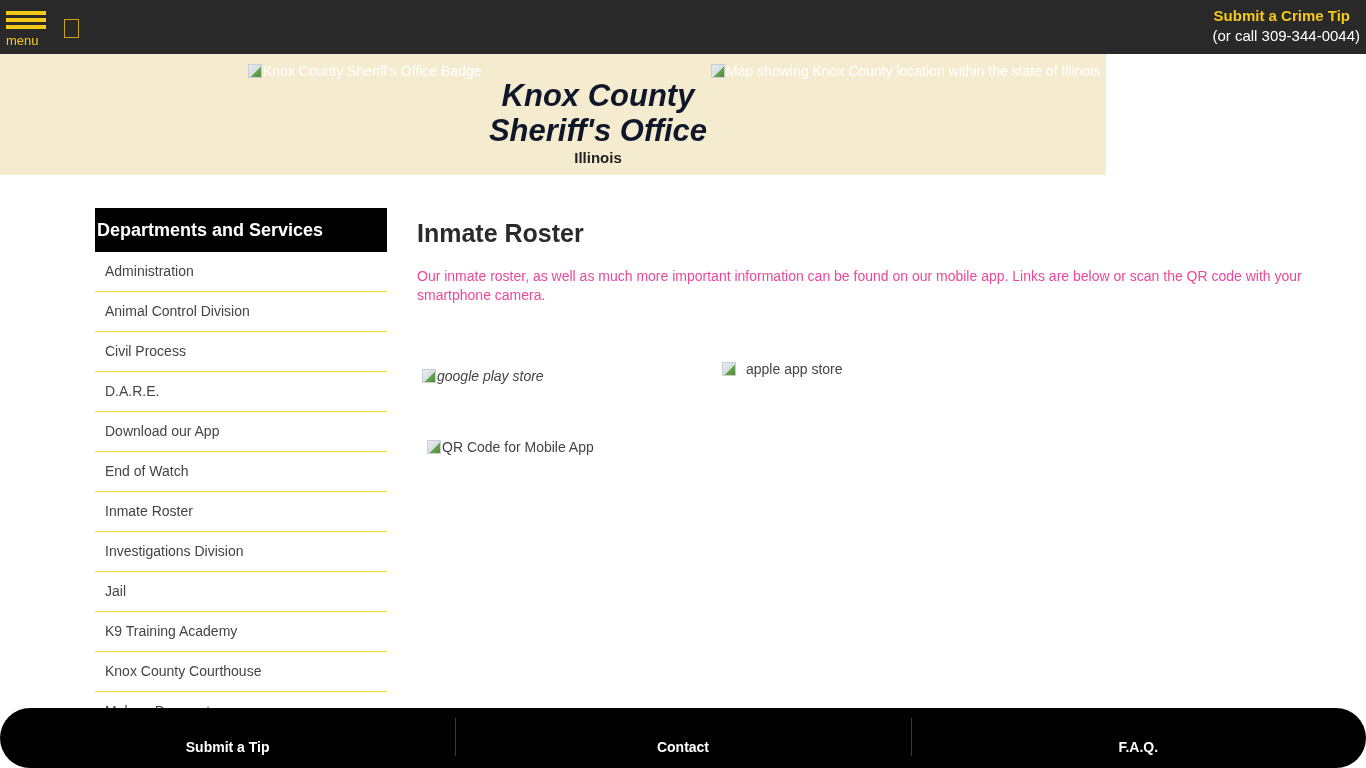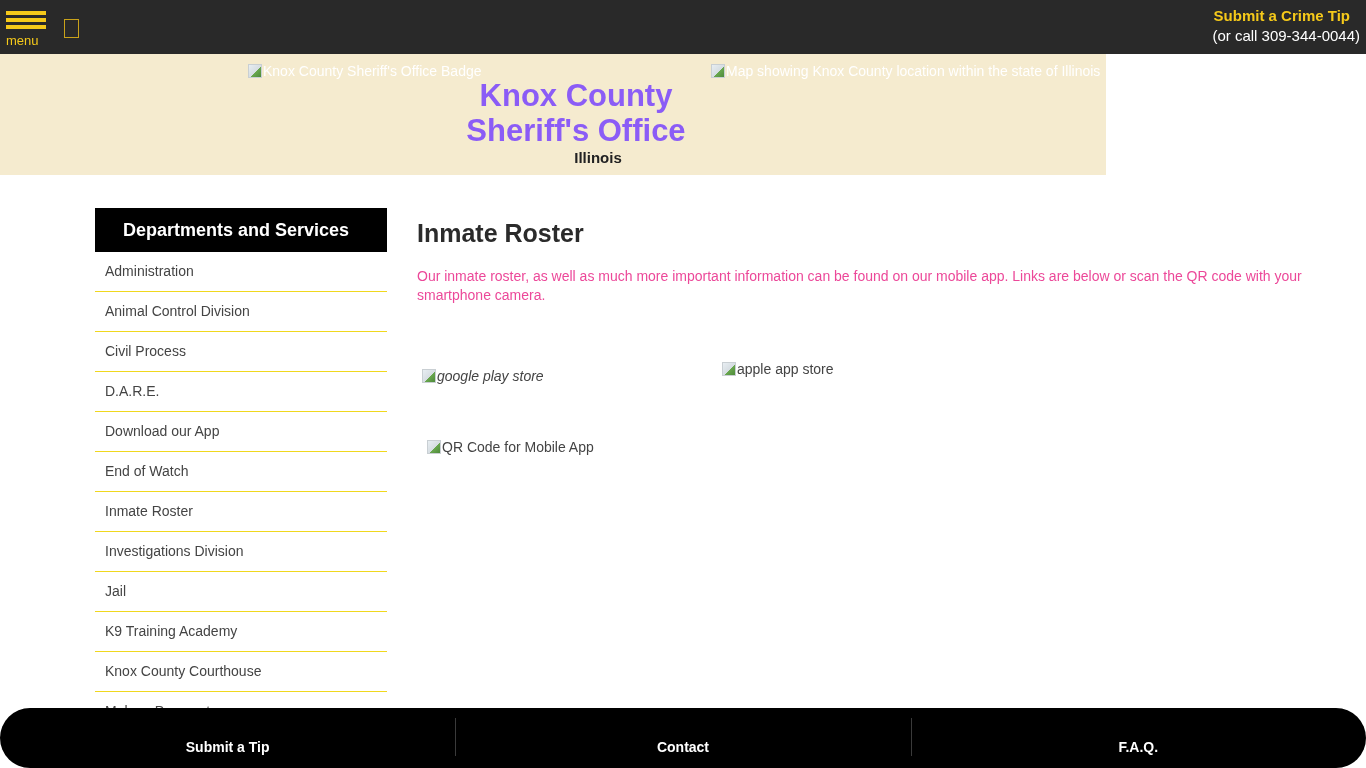--- a/index.html
+++ b/index.html
@@ -15,36 +15,36 @@
     .tip-box { position: absolute; right: 6px; top: 6px; text-align: right; }
     .tip-link { display: block; font-weight: bold; font-size: 15px; color: #f5c91a; line-height: 20px; padding-right: 10px; text-decoration: none; }
     .tip-phone { display: block; font-size: 15px; color: #ffffff; line-height: 20px; }
 
     
     .header-band { position: absolute; left: 0; top: 54px; width: 1106px; height: 121px; background: #f5ebcf; }
     .broken-img { position: absolute; font-size: 14px; color: #ffffff; display: flex; align-items: center; white-space: nowrap; }
     .broken-img .bi { display: inline-block; width: 14px; height: 14px; margin-right: 1px; background: linear-gradient(135deg, #e8eef2 0%, #d6dde2 55%, #6aa84f 56%, #4e8a3a 100%); border: 1px solid #c9cfd3; }
     .badge-img { left: 248px; top: 9px; }
     .map-img { left: 711px; top: 9px; }
-    .site-title { position: absolute; left: 456px; top: 24px; width: 240px; text-align: center; font-weight: bold; font-size: 31px; line-height: 35px; color: #8b5cf6; }
+    .site-title { position: absolute; left: 478px; top: 24px; width: 240px; text-align: center; font-style: italic; font-weight: bold; font-size: 31px; line-height: 35px; color: #0f172a; }
     .site-sub { position: absolute; left: 478px; top: 95px; width: 240px; text-align: center; font-weight: bold; font-size: 15px; color: #222222; }
 
     
     .sidebar { position: absolute; left: 95px; top: 208px; width: 292px; }
-    .sidebar-head { background: #000000; color: #ffffff; font-weight: bold; font-size: 18px; height: 44px; line-height: 44px; padding-left: 28px; }
+    .sidebar-head { background: #000000; color: #ffffff; font-weight: bold; font-size: 18px; height: 44px; line-height: 44px; padding-left: 2px; }
     .side-item { display: block; height: 40px; line-height: 38px; padding-left: 10px; font-size: 14px; color: #444444; border-bottom: 1px solid #f0d81e; cursor: pointer; text-decoration: none; }
 
     
     .main { position: absolute; left: 417px; top: 215px; width: 940px; }
     .page-title { font-size: 25px; font-weight: bold; color: #2b2b2b; line-height: 36px; }
     .intro { margin-top: 16px; font-size: 14px; line-height: 19px; color: #ec4899; }
     .store-img { position: absolute; font-size: 14px; color: #444444; display: flex; align-items: center; white-space: nowrap; cursor: pointer; }
     .store-img .bi { display: inline-block; width: 14px; height: 14px; margin-right: 1px; background: linear-gradient(135deg, #e8eef2 0%, #d6dde2 55%, #6aa84f 56%, #4e8a3a 100%); border: 1px solid #c9cfd3; }
     .gplay { left: 5px; top: 153px; font-style: italic; }
-    .apple { left: 305px; top: 146px; }
+    .apple { left: 305px; top: 146px; gap: 9px; }
     .qr { left: 10px; top: 224px; cursor: default; }
 
     
     .footer { position: absolute; left: 0; top: 708px; width: 1366px; height: 60px; background: #000000; display: flex; border-radius: 30px; }
     .foot-link { flex: 1; display: flex; align-items: center; justify-content: center; color: #ffffff; font-weight: bold; font-size: 14px; padding-top: 18px; cursor: pointer; text-decoration: none; position: relative; }
     .foot-link + .foot-link::before { content: ""; position: absolute; left: 0; top: 10px; height: 38px; border-left: 1px solid #3a3a3a; }
   </style>
 </head>
 <body>
 

